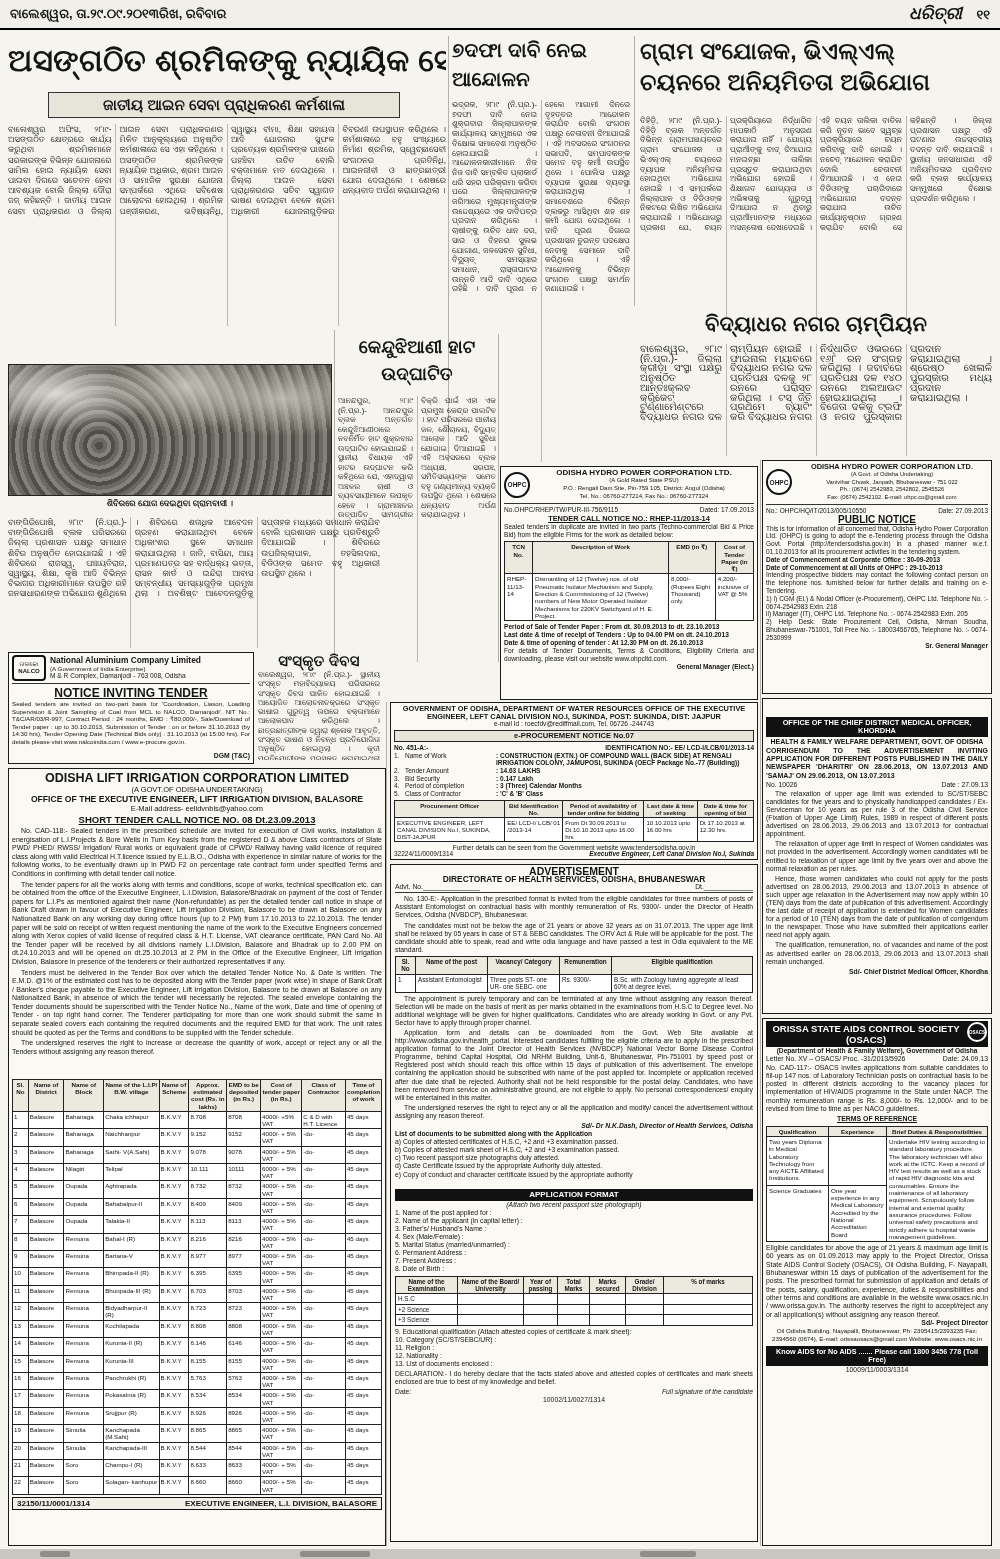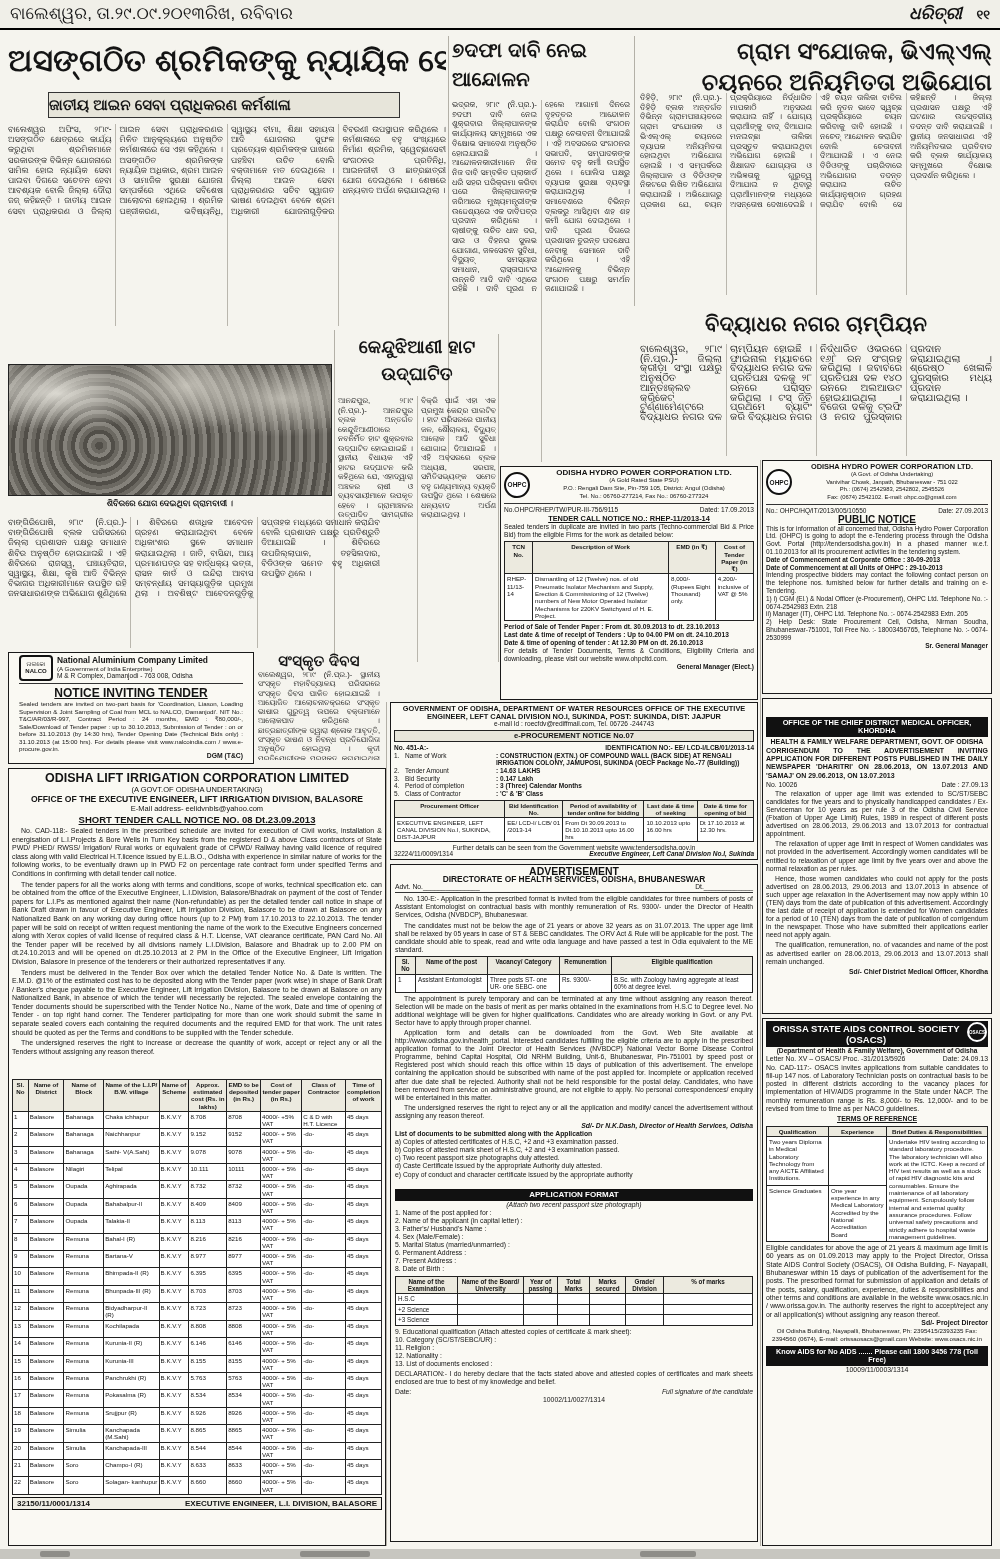--- a/index.html
+++ b/index.html
@@ -23,54 +23,54 @@
   .vr{position:absolute;width:1px;background:#b3b0a7}
   .row-split{display:flex;justify-content:space-between;align-items:baseline}
   .para{text-indent:9px;margin-bottom:2px}
   .t{border-collapse:collapse;width:100%;background:#fff}
   .t td{border:1px solid #222;padding:1px 2px;vertical-align:top;text-align:left}
   .thd td{font-weight:bold;text-align:center;background:#eceadf}
 
   
   #topbar{position:absolute;left:0;top:0;width:1000px;height:30px;border-bottom:2.5px solid #000;
           display:flex;justify-content:space-between;align-items:center;padding:0 10px;background:#f0efe8}
-  #topbar .mast-left{font-size:17px;font-weight:normal}
+  #topbar .mast-left{font-size:13px;font-weight:bold}
   #topbar .mast-title{font-size:17px;font-weight:900;font-style:italic;margin-right:10px}
   #topbar .mast-page{font-size:13px;font-weight:bold}
 
   
   #lead-hl{left:8px;top:34px;width:438px;height:54px;font-size:31px;line-height:54px;white-space:nowrap}
   #lead-sub{left:48px;top:92px;width:352px;height:26px;font-size:15px;line-height:24px;font-weight:bold;
-            text-align:left;background:#e7e5da;border:1px solid #333}
+            text-align:center;background:#e7e5da;border:1px solid #333}
   #lead-body{left:8px;top:124px;width:438px;height:202px}
   #andolan-hl{left:452px;top:36px;width:178px;height:60px;font-size:20px;line-height:29px;text-align:left}
   #andolan-body{left:452px;top:100px;width:178px;height:362px;font-size:7.9px;line-height:9.7px}
-  #grama-hl{left:640px;top:36px;width:352px;height:64px;font-size:23px;line-height:31px;text-align:right}
-  #grama-body{left:640px;top:93px;width:352px;height:202px;font-size:7.9px;line-height:9.7px}
+  #grama-hl{left:640px;top:36px;width:352px;height:64px;font-size:23px;line-height:31px;text-align:left}
+  #grama-body{left:640px;top:116px;width:352px;height:202px;font-size:7.9px;line-height:9.7px}
   #vidya-hl{left:640px;top:310px;width:352px;height:30px;font-size:21px;line-height:28px;text-align:center}
   #vidya-body{left:640px;top:344px;width:352px;height:112px;font-size:10px;line-height:9.7px}
   #bangiri-hl{left:8px;top:330px;width:324px;height:30px;font-size:21px;line-height:28px}
   #photo{left:8px;top:364px;width:324px;height:132px;border:1px solid #222;
     background:
       radial-gradient(ellipse at 15% 22%, rgba(230,228,220,.9) 0%, transparent 26%),
       radial-gradient(ellipse at 55% 16%, rgba(214,211,201,.8) 0%, transparent 30%),
       radial-gradient(ellipse at 85% 26%, rgba(206,203,193,.8) 0%, transparent 28%),
       repeating-radial-gradient(circle at 28% 62%, #514e48 0 4px, #6b6861 4px 8px, #84817a 8px 12px),
       repeating-radial-gradient(circle at 72% 68%, #5a5750 0 5px, #767069 5px 9px, #8d8a82 9px 14px),
       linear-gradient(180deg,#aaa79e 0%,#807d74 45%,#55524b 100%)}
   #caption{left:8px;top:498px;width:324px;height:15px;font-size:8.4px;font-weight:bold;text-align:center}
   #bangiri-body{left:8px;top:517px;width:372px;height:131px}
   #kendu-hl{left:338px;top:334px;width:158px;height:58px;font-size:18px;line-height:27px;text-align:center}
   #kendu-body{left:338px;top:396px;width:158px;height:266px;font-size:7.7px;line-height:9.5px}
   #sanskrit{left:258px;top:652px;width:122px;height:112px}
   #sanskrit .s-hl{font-size:15px;line-height:18px}
   #sanskrit .s-body{font-size:7.6px;line-height:9.3px;height:90px;overflow:hidden}
 
   
-  #nalco{left:8px;top:652px;width:246px;height:112px;padding:2px 10px}
+  #nalco{left:8px;top:652px;width:246px;height:112px;padding:2px 3px}
   .nalco-head{display:flex;gap:4px;border-bottom:1px solid #333;padding-bottom:2px;margin-bottom:2px}
   .nalco-logo{width:34px;height:26px;border:2px solid #111;border-radius:4px;display:flex;flex-direction:column;
               align-items:center;justify-content:center;font-size:6px;line-height:7px;flex:0 0 auto}
   #nalco .n-body{font-size:6.2px;line-height:7.5px;text-align:justify;height:52px;overflow:hidden}
 
   
   #ohpc-t{left:500px;top:466px;width:258px;height:234px;padding:2px 3px;font-size:6.6px;line-height:7.9px}
   .ohpc-head{display:flex;gap:4px;border-bottom:1px solid #333;padding-bottom:2px;margin-bottom:2px;align-items:center}
   .logo-circ{width:26px;height:26px;border:2px solid #111;border-radius:50%;display:flex;align-items:center;
              justify-content:center;font-weight:bold;font-size:6.5px;flex:0 0 auto;background:#fff}

